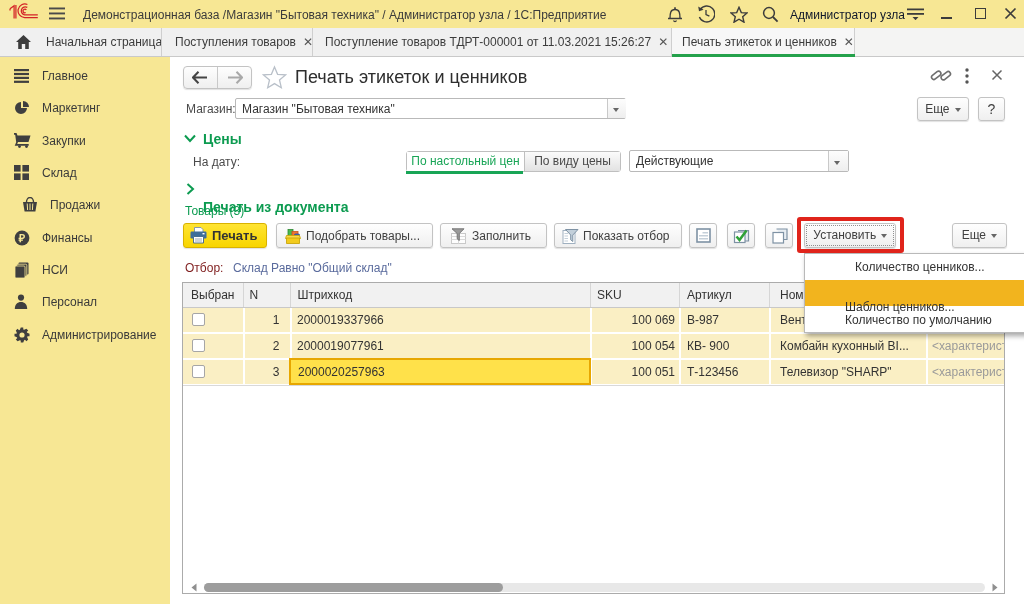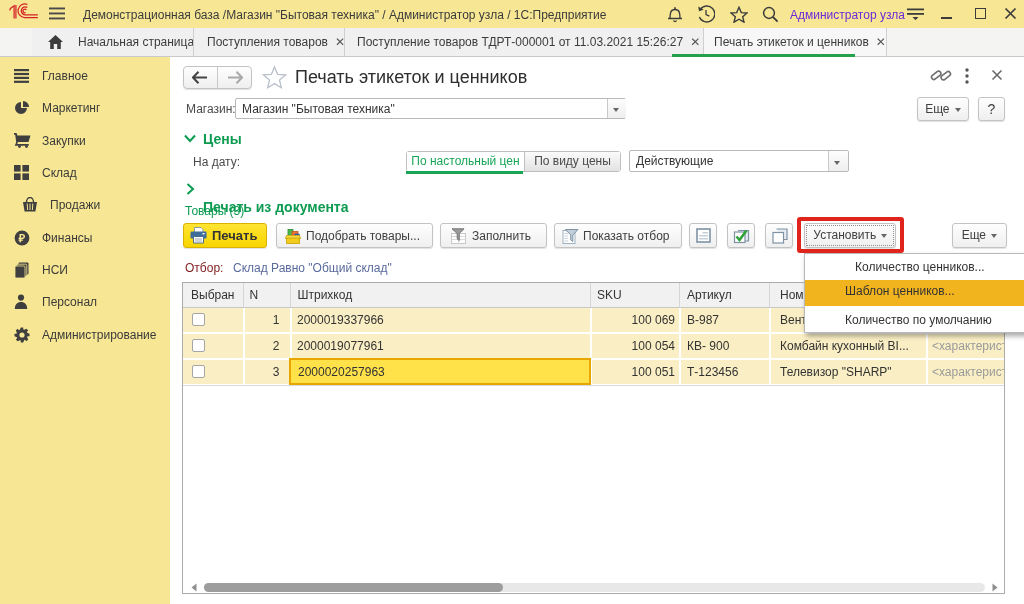--- a/index.html
+++ b/index.html
@@ -4,25 +4,25 @@
 <style>
 * { margin:0; padding:0; box-sizing:border-box; }
 html,body { width:1024px; height:604px; }
 body { font-family:"Liberation Sans", sans-serif; font-size:12px; color:#333; }
 #page { position:relative; width:1024px; height:604px; overflow:hidden; background:#fff; }
 .abs { position:absolute; }
 
 
 #titlebar { left:0; top:0; width:1024px; height:28px; background:#F7E794; }
 #titlebar .ttext { left:83px; top:8px; color:#3B3B3B; font-size:12px; white-space:nowrap; }
-#titlebar .user { left:790px; top:8px; color:#6d28d9; font-size:12px; }
+#titlebar .user { left:790px; top:8px; color:#0f172a; font-size:12px; }
 
 
 #tabbar { left:0; top:28px; width:1024px; height:29px; background:#F4F4F3; border-bottom:1px solid #C9C9C9; }
-.tab { position:absolute; top:0; height:28px; background:#F0F0F0; border-right:1px solid #CFCFCF; color:#3C3C3C; font-size:12px; line-height:28px; white-space:nowrap; overflow:hidden;margin-left:32px; }
+.tab { position:absolute; top:0; height:28px; background:#F0F0F0; border-right:1px solid #CFCFCF; color:#3C3C3C; font-size:12px; line-height:28px; white-space:nowrap; overflow:hidden; }
 .tab .x { color:#555; font-size:12px; margin-left:7px; }
 #tab4 { background:#F7F7F7; }
 #tab4ul { left:672px; top:54px; width:183px; height:3px; background:#24A14B; }
 
 
 #sidebar { left:0; top:57px; width:170px; height:547px; background:#F7E794; }
 .sbitem { position:absolute; left:0; width:170px; height:32px; }
 .sbitem svg { position:absolute; left:14px; top:9px; }
 .sbitem span { position:absolute; left:42px; top:10px; font-size:12px; color:#3A3A3A; white-space:nowrap; }
 
@@ -417,20 +417,20 @@
     <div class="abs" style="left:21px; top:300px; width:781px; height:9px; background:#E8E8E8; border-radius:4.5px;"></div>
     <div class="abs" style="left:21px; top:300px; width:299px; height:9px; background:#9D9D9D; border-radius:4.5px;"></div>
     <svg class="abs" style="left:808px; top:300px;" width="8" height="9" viewBox="0 0 8 9">
         <path d="M1.5 0.5 L6.5 4.5 L1.5 8.5 Z" fill="#8F8F8F"></path>
       </svg>
   </div>
 
   <div class="abs" style="left:804px; top:253px; width:240px; height:80px; background:#fff; border:1px solid #B9B9B9; box-shadow:2px 3px 5px rgba(0,0,0,0.35);">
     <div class="abs" style="left:50px; top:6px; color:#333;">Количество ценников...</div>
     <div class="abs" style="left:0; top:26px; width:238px; height:26px; background:#F2B41E;">
-        <span class="abs" style="left:40px; top:4px; color:#333;">Шаблон ценников...</span>
+        <span class="abs" style="left:40px; top:20px; color:#333;">Шаблон ценников...</span>
       </div>
     <div class="abs" style="left:40px; top:59px; color:#333;">Количество по умолчанию</div>
   </div>
 
   <div class="abs" style="left:797px; top:217px; width:107px; height:36px; border:4px solid #E0241B; border-radius:3px;"></div>
 
 </div>
 
 </body></html>

